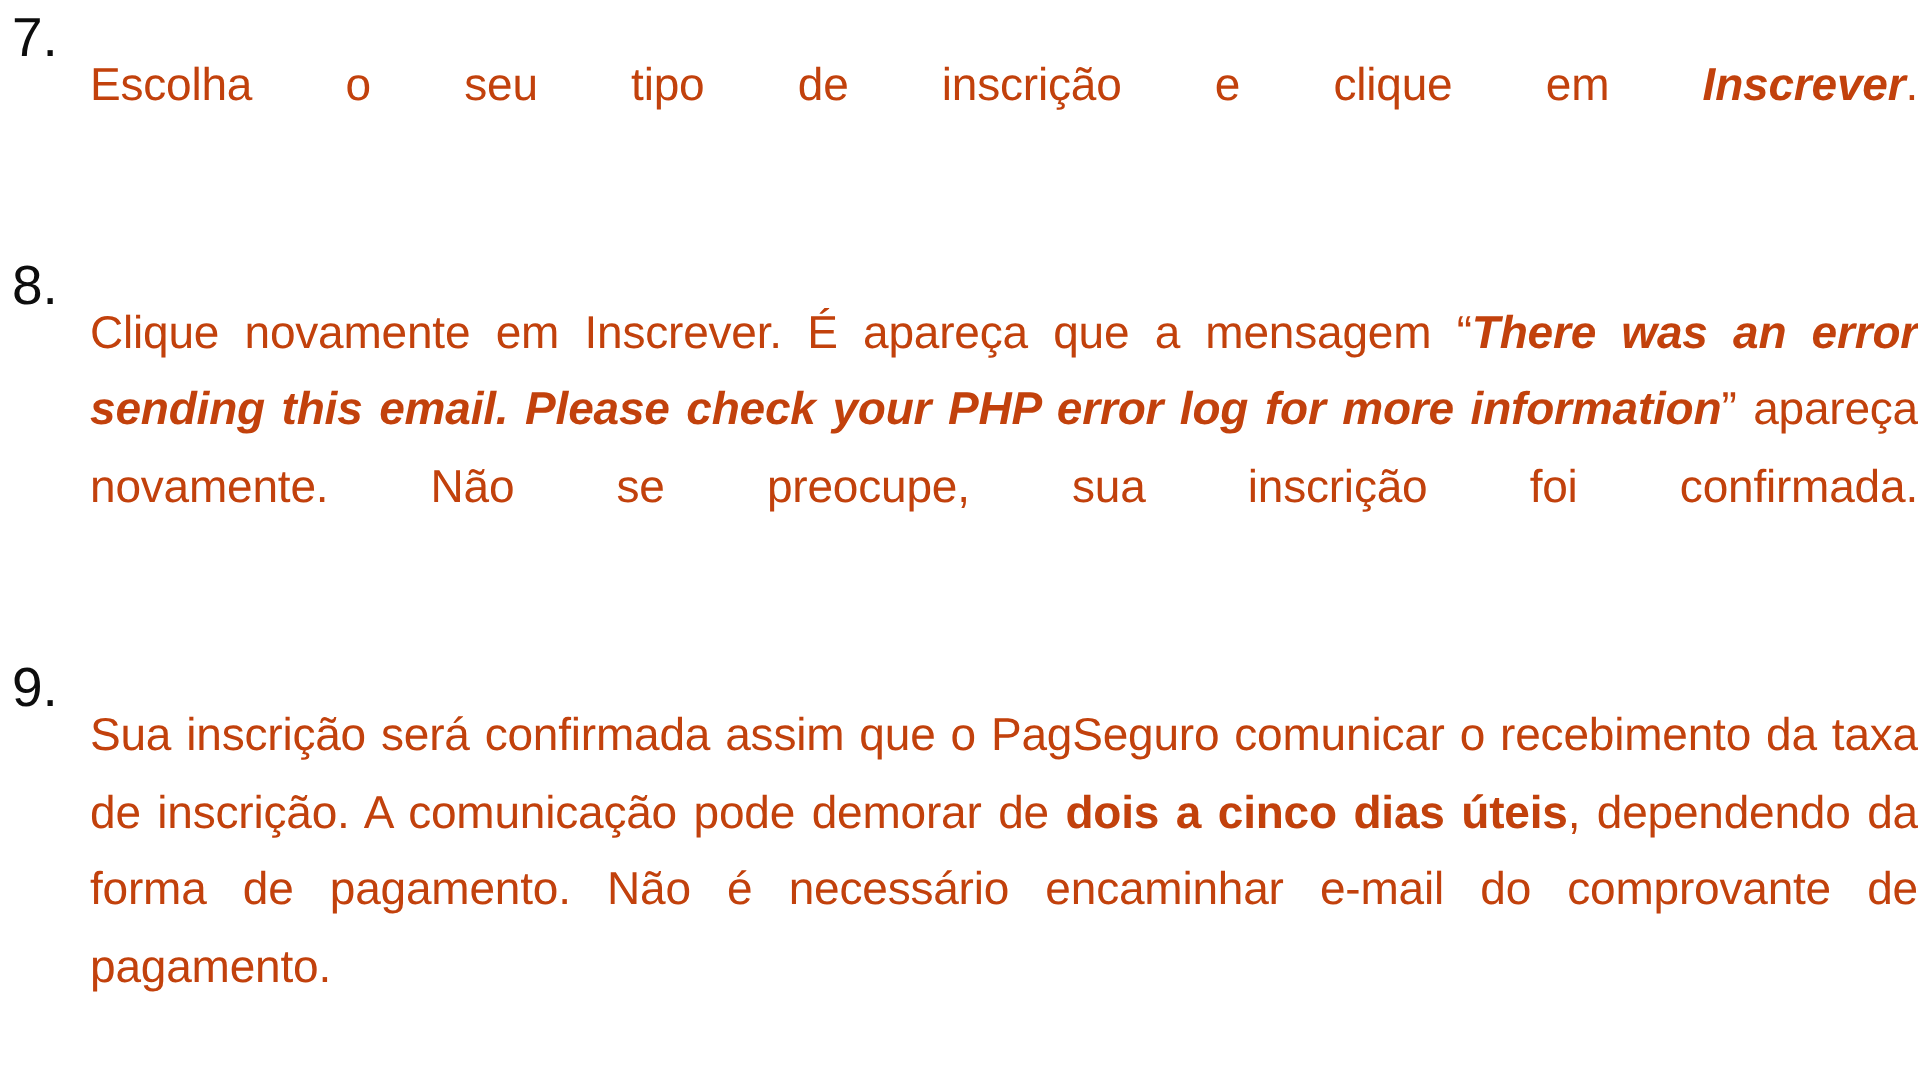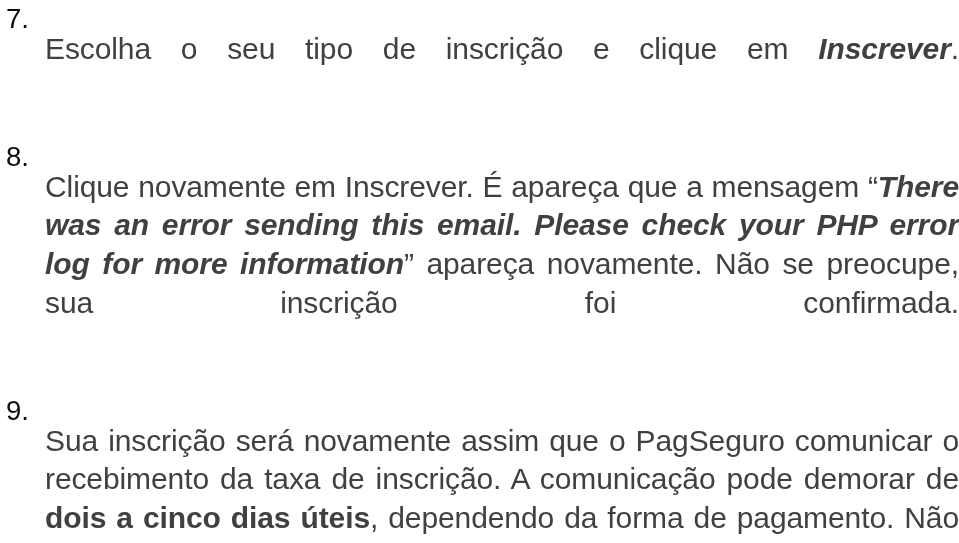--- a/index.html
+++ b/index.html
@@ -52,24 +52,24 @@
     white-space: nowrap;
   }
 
   
   .marker.single {
     padding-left: 6px;
   }
 
   .body-text {
     flex: 1 1 auto;
-    font-size: 30px;
+    font-size: 23px;
     line-height: 38.8px;
     font-weight: 400;
-    color: #404040;
+    color: #c2410c;
     text-align: justify;
     text-justify: inter-word;
     word-spacing: 0.01em;
     letter-spacing: -0.1px;
     hyphens: none;
   }
 
   
   .body-text::after {
     content: "";
@@ -94,16 +94,16 @@
       <li class="list-item">
         <span class="marker single">7.</span>
         <p class="body-text"><span class="regular">Escolha o seu tipo de inscrição e clique em </span><span class="bolditalic">Inscrever</span><span class="regular">.</span></p>
       </li>
       <li class="list-item">
         <span class="marker single">8.</span>
         <p class="body-text"><span class="regular">Clique novamente em Inscrever. É apareça que a mensagem </span><span class="regular">“</span><span class="bolditalic">There was an error sending this email. Please check your PHP error log for more information</span><span class="regular">”</span><span class="regular"> apareça novamente. Não se preocupe, sua inscrição foi confirmada.</span></p>
       </li>
       <li class="list-item">
         <span class="marker single">9.</span>
-        <p class="body-text"><span class="regular">Sua inscrição será novamente assim que o PagSeguro comunicar o recebimento da taxa de inscrição. A comunicação pode demorar de </span><span class="bold">dois a cinco dias úteis</span><span class="regular">, dependendo da forma de pagamento. Não é necessário encaminhar e-mail do comprovante de pagamento.</span></p>
+        <p class="body-text"><span class="regular">Sua inscrição será confirmada assim que o PagSeguro comunicar o recebimento da taxa de inscrição. A comunicação pode demorar de </span><span class="bold">dois a cinco dias úteis</span><span class="regular">, dependendo da forma de pagamento. Não é necessário encaminhar e-mail do comprovante de pagamento.</span></p>
       </li>
     </ol>
 </div>
 
 </body></html>

